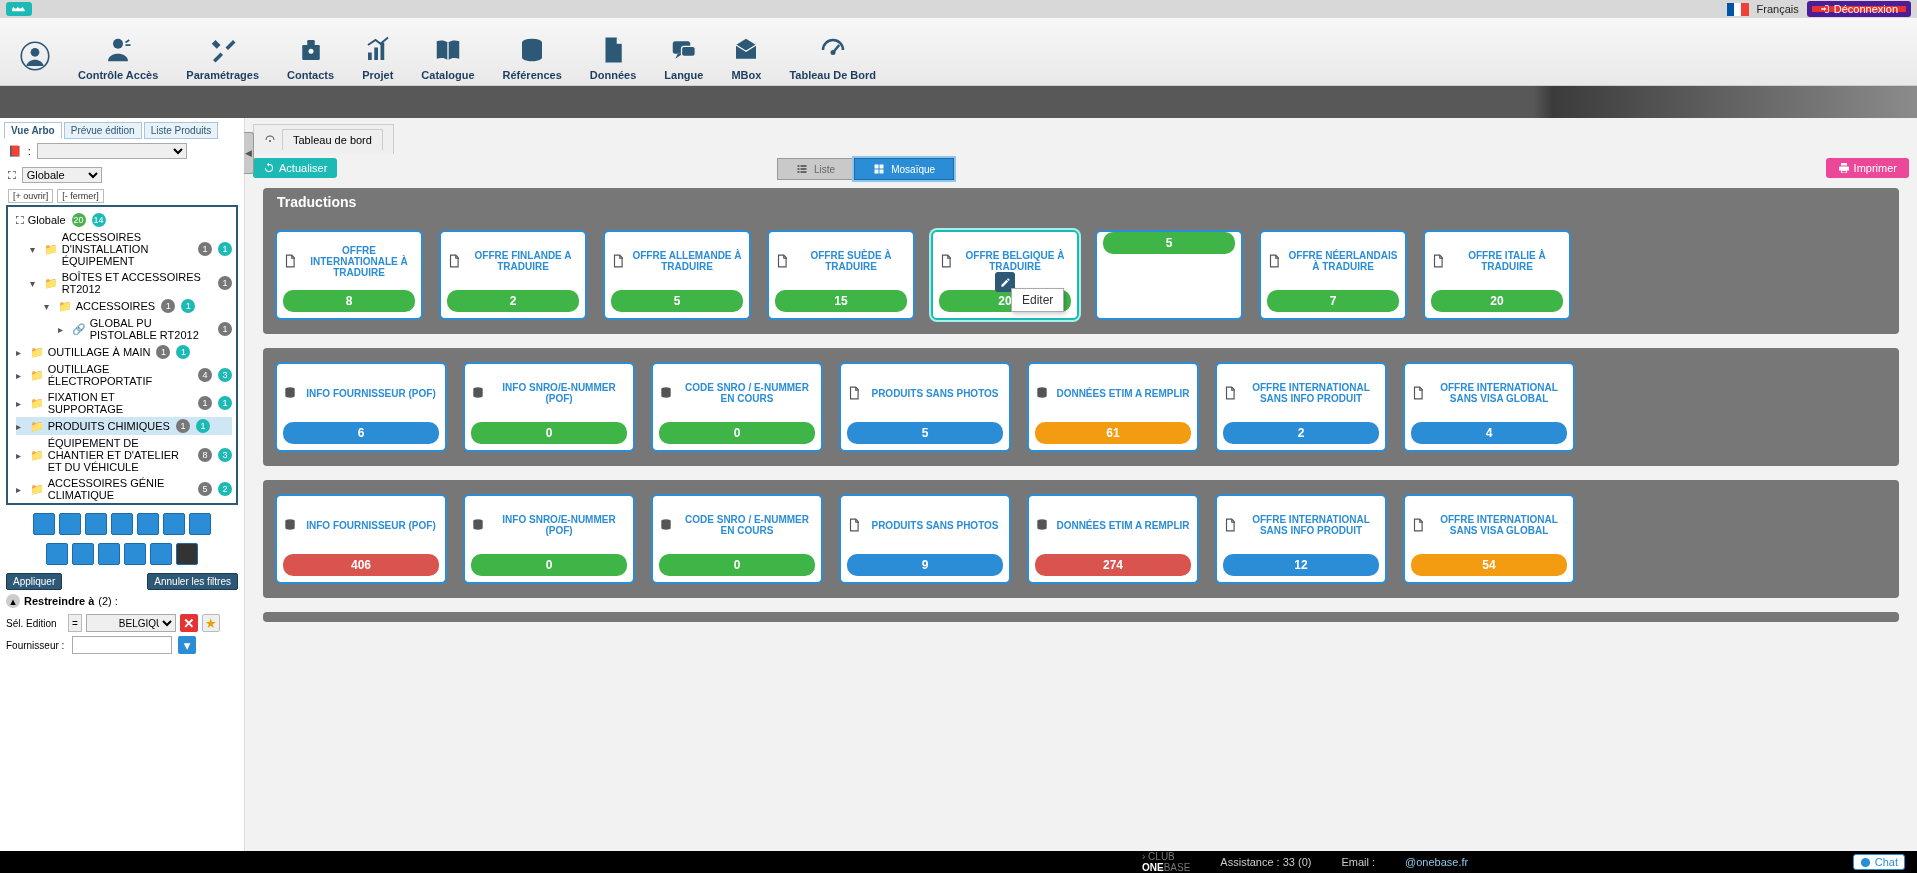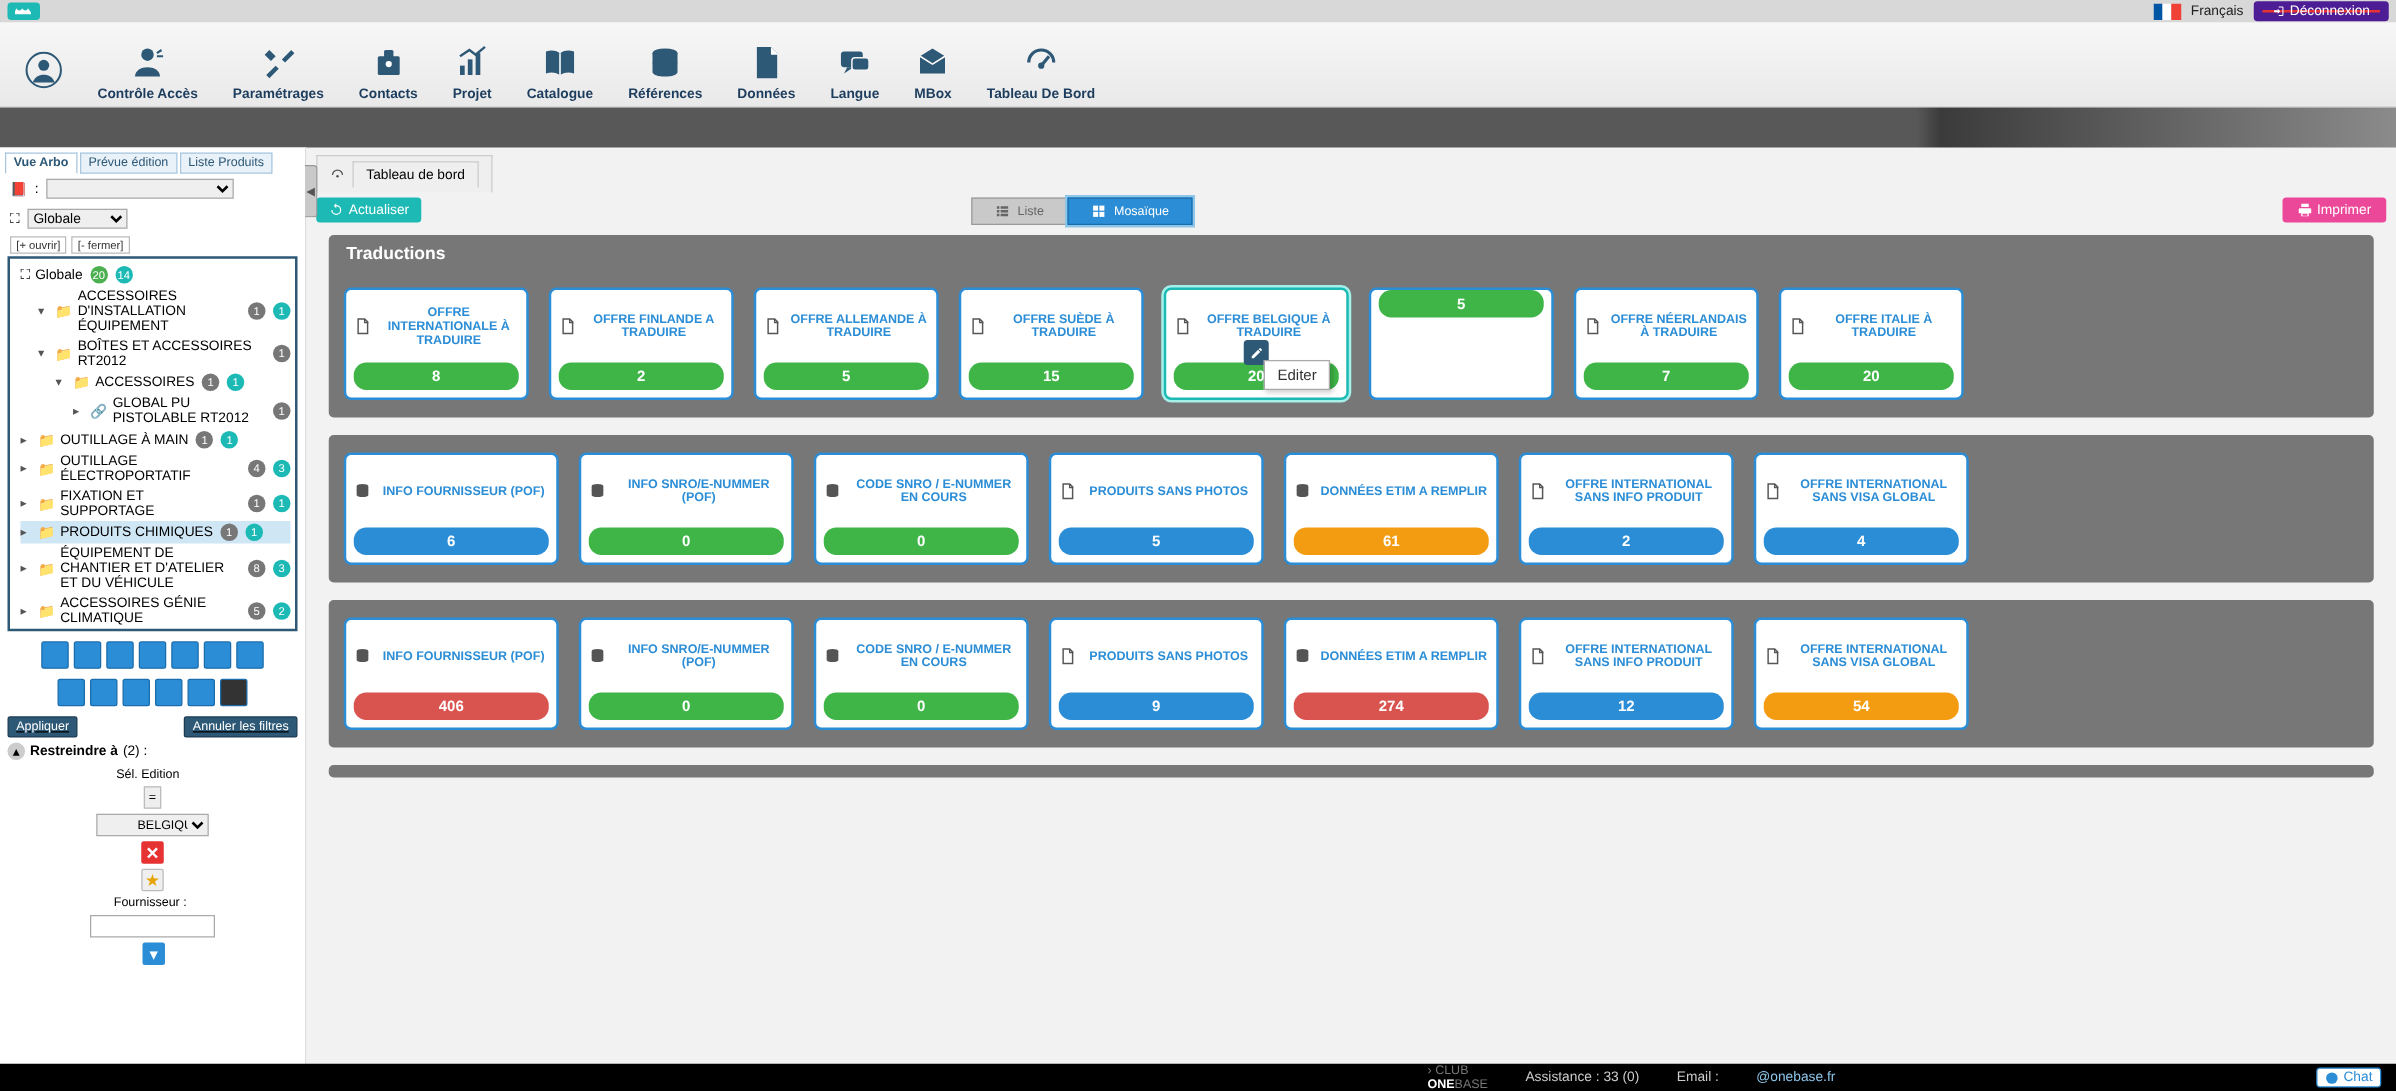--- a/index.html
+++ b/index.html
@@ -5,21 +5,21 @@
 * { box-sizing: border-box; margin: 0; padding: 0; }
 html, body { width: 1917px; height: 873px; font-family: Arial, sans-serif; font-size: 12px; background: #f2f2f2; overflow: hidden; }
 
 .top-strip { background: #d8d8d8; height: 18px; display:flex; align-items:center; justify-content:space-between; padding:0 6px;}
 .top-strip .left-badge { background:#1dbab5; color:#fff; width:26px; height:14px; border-radius:3px; display:flex;align-items:center;justify-content:center;font-size:10px;}
 .top-strip .right-group { display:flex; align-items:center; gap:8px;}
 .flag-fr { width:22px; height:13px; display:flex;}
 .flag-fr span{flex:1;}
 .flag-fr .b{background:#0055a4;} .flag-fr .w{background:#fff;} .flag-fr .r{background:#ef4135;}
 .lang-label { font-size:11px; color:#222; }
-.btn-logout { background:#e63232; color:#fff; border:7px solid #4c1d95; border-radius:3px; padding:0 8px; height:16px; display:flex;align-items:center; gap:4px; font-size:11px; cursor:pointer;}
+.btn-logout { background:#e63232; color:#fff; border:5px solid #4c1d95; border-radius:3px; padding:0 8px; height:16px; display:flex;align-items:center; gap:4px; font-size:11px; cursor:pointer;}
 .nav-bar { background: linear-gradient(#f7f7f7,#e9e9e9); border-bottom:1px solid #cfcfcf; height:68px; display:flex; padding-left:20px; gap:28px; align-items:flex-end;}
 .nav-item { display:flex; flex-direction:column; align-items:center; color:#1d3d5e; font-weight:bold; font-size:11px; padding-bottom:4px; cursor:pointer; gap:4px;}
 .nav-item svg { width:30px; height:30px; fill:#2d5876;}
 .sub-bar { height:32px; background: linear-gradient(to right,#585858 0%,#585858 80%,#3b3b3b 81%,#8b8b8b 100%); }
 
 .layout { display:flex; position:absolute; top:118px; bottom:22px; left:0; right:0;}
 .sidebar { width:245px; background:#fff; border-right:1px solid #ddd; font-size:11px; display:flex; flex-direction:column; position:relative;}
 .collapse-handle{ position:absolute; right:-10px; top:14px; width:10px; height:42px; background:#c9c9c9; border:1px solid #999; border-left:0; border-radius:0 3px 3px 0; display:flex;align-items:center;justify-content:center;font-size:9px;color:#555;cursor:pointer;}
 .side-tabs{ display:flex; padding:4px 4px 0;}
 .side-tab{ border:1px solid #a8c6dd; padding:2px 6px; font-size:10px; background:#eaf2f9; color:#2d5876; cursor:pointer; margin-right:2px;}
@@ -29,25 +29,25 @@
 .open-close{ display:flex; gap:4px; padding:2px 8px;}
 .open-close button{background:#fff;border:1px solid #bbb;font-size:9px;padding:1px 4px;cursor:pointer;color:#333;}
 .tree { border:2px solid #2d5876; margin:0 6px; height:300px; overflow:auto; padding:4px 4px 4px 8px; position:relative;}
 .tree-node{ display:flex; align-items:center; gap:4px; padding:2px 0; cursor:pointer;}
 .badge{display:inline-flex;align-items:center;justify-content:center;min-width:14px;height:14px;border-radius:50%;font-size:9px;color:#fff;margin-left:2px;}
 .bg-green{background:#4caf50;} .bg-teal{background:#1dbab5;} .bg-gray{background:#777;}
 .indent1{margin-left:14px;} .indent2{margin-left:28px;} .indent3{margin-left:42px;}
 .tree-node.selected{ background:#cfe6f5;}
 .icon-row{ display:flex; gap:4px; flex-wrap:wrap; padding:8px; justify-content:center;}
 .sq-btn{ width:22px; height:22px; background:#2b8dd6; border:1px solid #1b6cab; border-radius:2px; cursor:pointer;}
-.filter-buttons{ display:flex; justify-content:space-between; padding:0 6px; gap:6px;text-decoration:underline;}
+.filter-buttons{ display:flex; justify-content:space-between; padding:0 6px; gap:6px;}
 .btn-apply{ background:#2d5876;color:#fff;border:1px solid #1c3b52;padding:2px 6px;font-size:10px;border-radius:2px;cursor:pointer;}
 .btn-cancel{ background:#2d5876;color:#fff;border:1px solid #1c3b52;padding:2px 6px;font-size:10px;border-radius:2px;cursor:pointer;}
 .restrict-row{display:flex;align-items:center;gap:4px;padding:4px 6px;font-size:11px;}
-.filter-line{display:flex;align-items:center;gap:4px;padding:2px 6px;font-size:10px;flex-direction:column;}
+.filter-line{display:flex;align-items:center;gap:4px;padding:2px 6px;font-size:10px;}
 .filter-line select,.filter-line input{font-size:10px;border:1px solid #aaa;height:18px;padding-left:28px;}
 .filter-line .eq{background:#eee;border:1px solid #bbb;padding:0 3px;height:18px;display:flex;align-items:center;}
 .del-btn{background:#e63232;color:#fff;border:0;width:18px;height:18px;border-radius:2px;cursor:pointer;font-weight:bold;}
 .fav-btn{background:#efefef;border:1px solid #bbb;width:18px;height:18px;border-radius:2px;cursor:pointer;color:#e6a400;}
 .plus-btn{background:#2b8dd6;color:#fff;border:0;width:18px;height:18px;border-radius:2px;cursor:pointer;margin-left:2px;}
 
 .main{ flex:1; overflow:auto; padding:0 0 12px;}
 .page-tab{ margin:6px 0 4px 8px;}
 .page-tab span{ background:#efefef; border:1px solid #ccc; border-bottom:0; padding:4px 10px; font-size:11px; display:inline-flex;align-items:center;gap:6px;}
 .action-row{ display:flex; align-items:flex-start; padding:0 8px 8px; gap:8px;}

